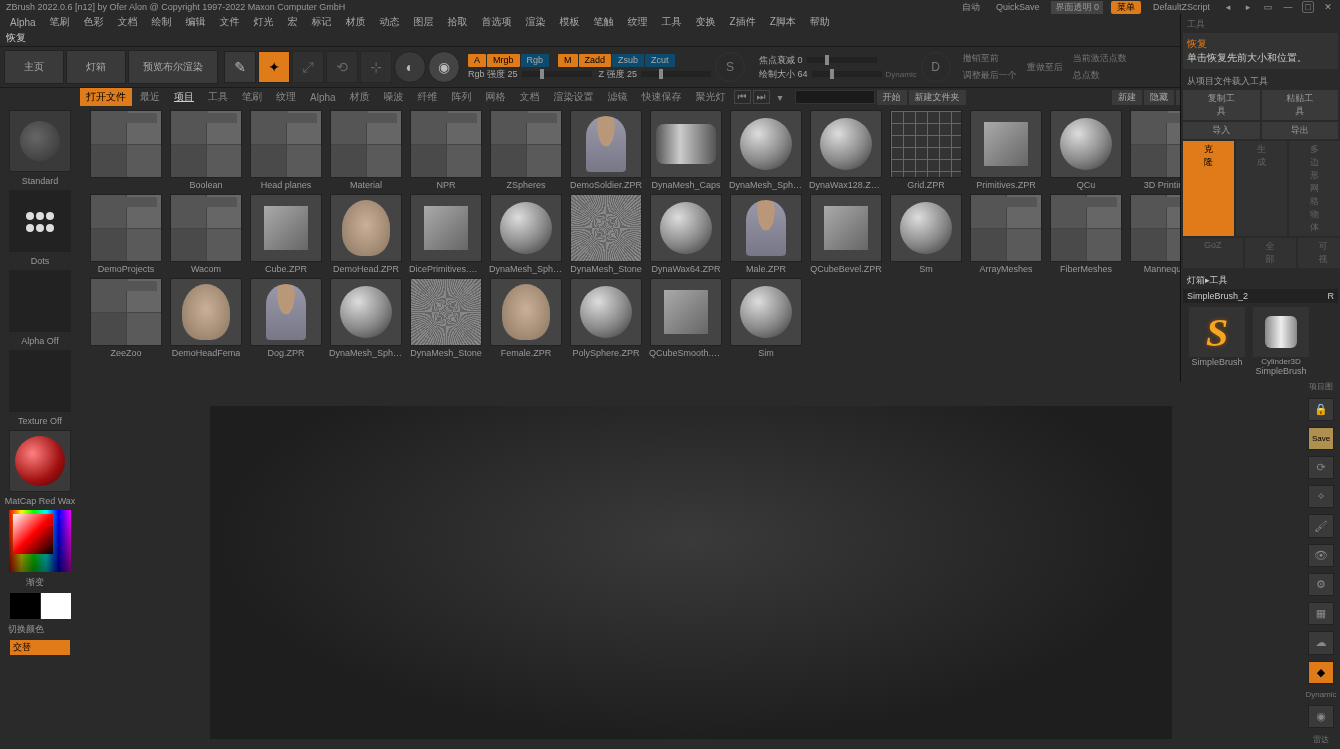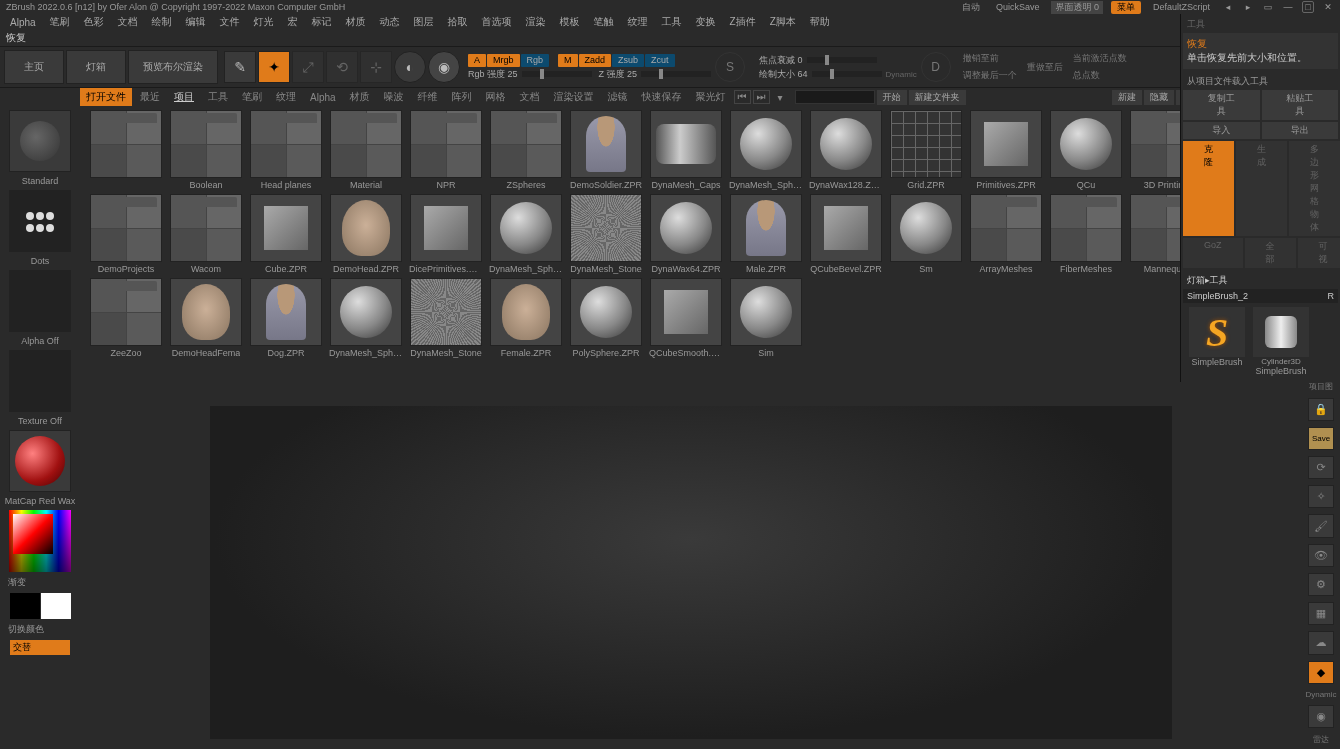--- a/index.html
+++ b/index.html
@@ -274,21 +274,21 @@
     <div class="thumb-label">Alpha Off</div>
     <div class="thumb-box" style="background:#222"></div>
     <div class="thumb-label">Texture Off</div>
     <div class="thumb-box">
         <div class="red-sphere"></div>
       </div>
     <div class="thumb-label">MatCap Red Wax</div>
     <div class="color-picker">
         <div class="inner"></div>
       </div>
-    <div class="thumb-label" style="align-self:flex-start;margin-left:6px">渐变</div>
+    <div class="thumb-label" style="align-self:flex-start;margin-left:24px">渐变</div>
     <div class="bw-row">
       <div style="background:#000"></div>
       <div style="background:#fff"></div>
     </div>
     <div class="thumb-label" style="align-self:flex-start;margin-left:6px">切换颜色</div>
     <div class="orange-label">交替</div>
   </div>
 
   <div class="center-canvas">
     <div class="browser-grid" id="browser-grid">

